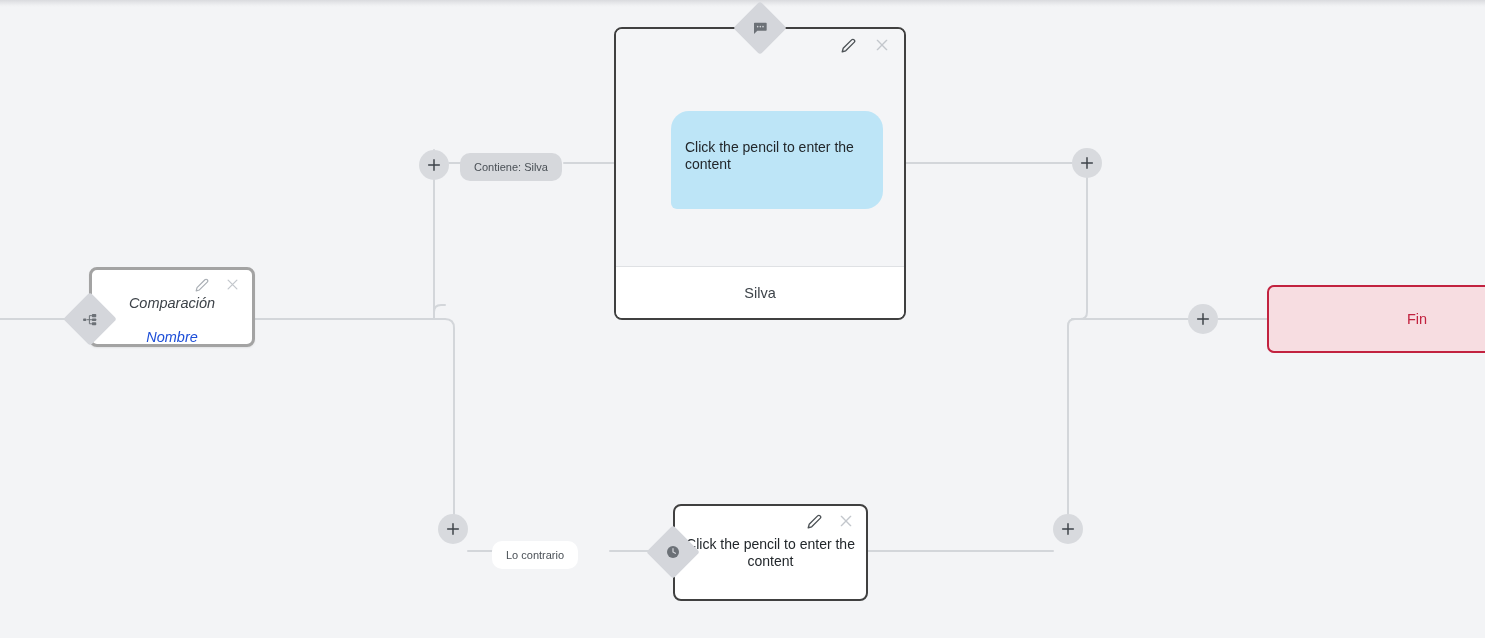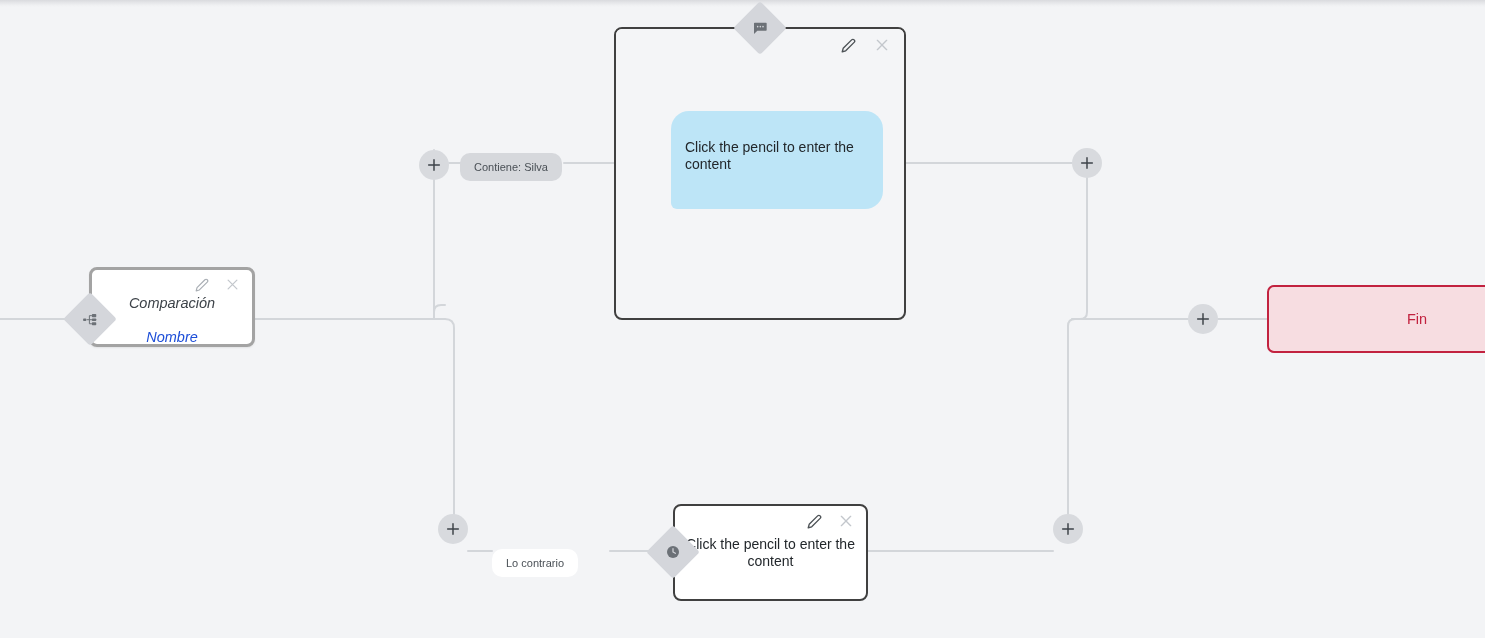--- a/index.html
+++ b/index.html
@@ -238,40 +238,41 @@
           </svg>
         </span>
         <span class="ic xclose">
           <svg width="16" height="16" viewBox="0 0 24 24" fill="none" stroke="#c3c7cc" stroke-width="2" stroke-linecap="round">
             <path d="M5 5 L19 19 M19 5 L5 19"></path>
           </svg>
         </span>
       </div>
       <div class="bubble">Click the pencil to enter the content</div>
     </div>
+    <div class="footer">Silva</div>
   </div>
 
   <div class="diamond" style="left:741px; top:9px;">
     <span class="ic">
       <svg width="16" height="16" viewBox="0 0 24 24" fill="#6c7177">
         <path d="M3 4h18a1 1 0 0 1 1 1v10a1 1 0 0 1-1 1H8l-5 5V5a1 1 0 0 1 1-1z"></path>
         <circle cx="8.5" cy="10" r="1.2" fill="#d4d6db"></circle>
         <circle cx="12.5" cy="10" r="1.2" fill="#d4d6db"></circle>
         <circle cx="16.5" cy="10" r="1.2" fill="#d4d6db"></circle>
       </svg>
     </span>
   </div>
 
   <div class="plus" style="left:438px; top:514px;">
     <svg width="16" height="16" viewBox="0 0 24 24" stroke="#3d4349" stroke-width="2.2" stroke-linecap="round">
       <path d="M12 4 V20 M4 12 H20"></path>
     </svg>
   </div>
 
-  <div class="edge-label white" style="left:492px; top:541px;margin-top:8px;">Lo contrario</div>
+  <div class="edge-label white" style="left:492px; top:541px;">Lo contrario</div>
 
   <div class="card-orange" id="node-wait">
     <div class="toolbar">
       <span class="ic pencil">
         <svg width="15" height="15" viewBox="0 0 24 24" fill="none" stroke="#4d5256" stroke-width="2.2" stroke-linecap="round" stroke-linejoin="round">
           <path d="M17 3a2.8 2.8 0 1 1 4 4L7.5 20.5 2 22l1.5-5.5z"></path>
         </svg>
       </span>
       <span class="ic xclose">
         <svg width="16" height="16" viewBox="0 0 24 24" fill="none" stroke="#c3c7cc" stroke-width="2" stroke-linecap="round">

